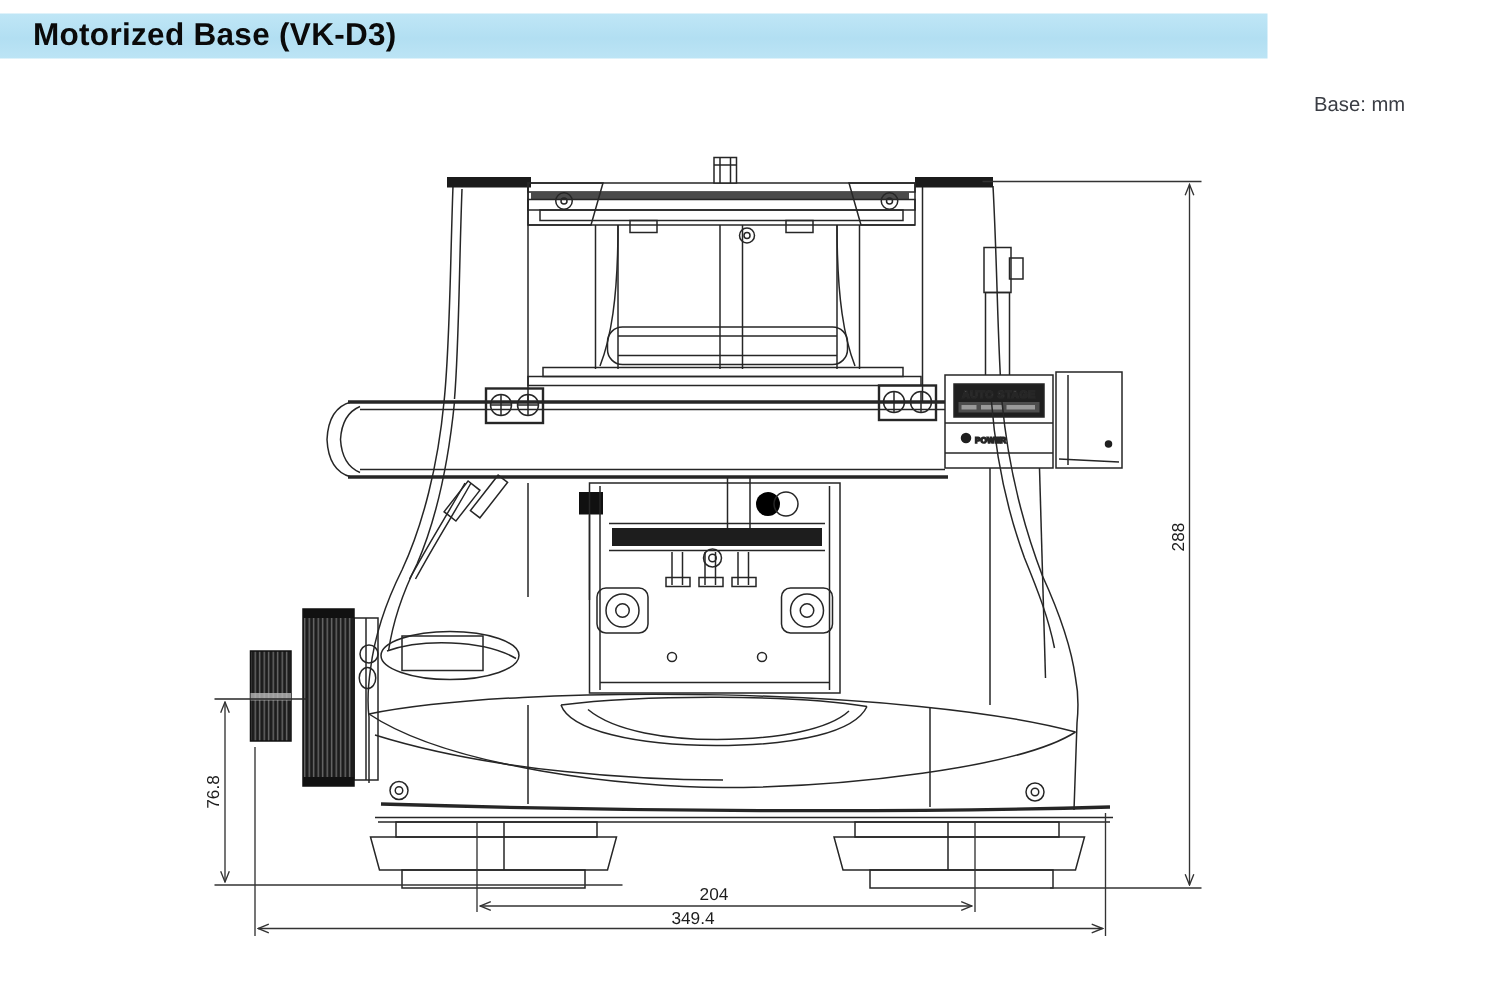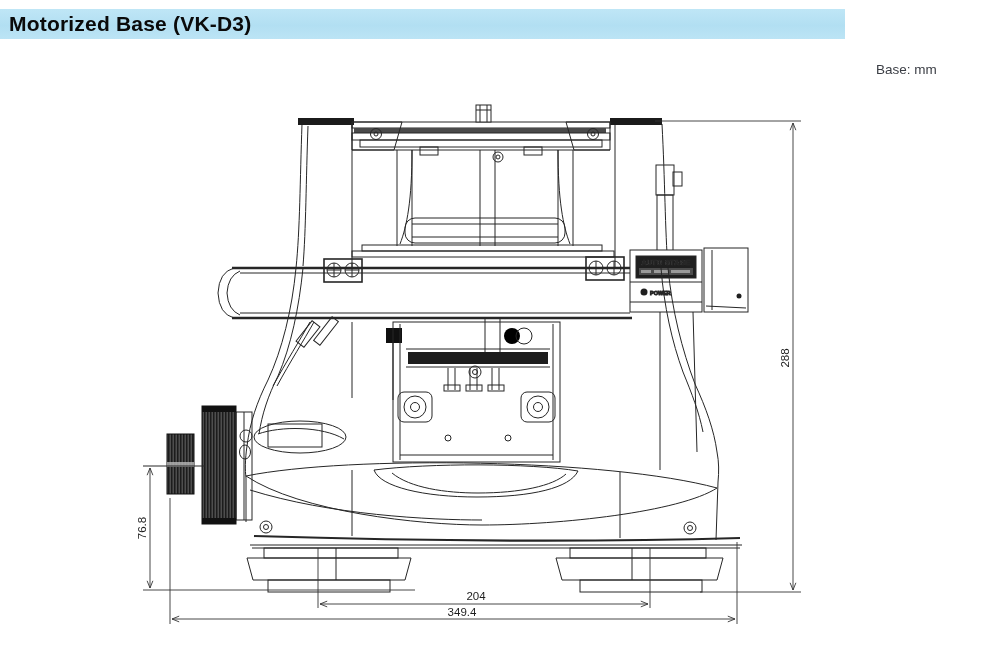--- a/index.html
+++ b/index.html
@@ -3,21 +3,21 @@
 <meta charset="utf-8">
 <style>
   html,body{margin:0;padding:0;background:#ffffff;}
   body{width:1000px;height:665px;position:relative;font-family:"Liberation Sans",sans-serif;overflow:hidden;}
   .title-bar{
     position:absolute;left:0;top:9px;width:845px;height:30px;
     background:linear-gradient(180deg,#bfe6f6 0%,#b2dff2 55%,#bce4f5 100%);
     display:flex;align-items:center;
   }
   .title-bar .title{
-    font-size:21px;font-weight:bold;color:#0a0a0a;padding-left:9px;letter-spacing:.2px;
+    font-size:21px;font-weight:bold;color:#0a0a0a;padding-left:22px;letter-spacing:.2px;
   }
   .unit-label{
     position:absolute;left:876px;top:62px;font-size:13.5px;color:#3a3d44;
   }
   .stage-area{position:absolute;left:0;top:0;width:1000px;height:628px;}
   svg text.dim{font-family:"Liberation Sans",sans-serif;font-size:11.5px;fill:#1d1d1d;}
   svg text.tiny-label{font-family:"Liberation Sans",sans-serif;fill:#ffffff;font-weight:bold;}
   svg text.power{font-family:"Liberation Sans",sans-serif;fill:#1d1d1d;}
 </style>
 </head>

